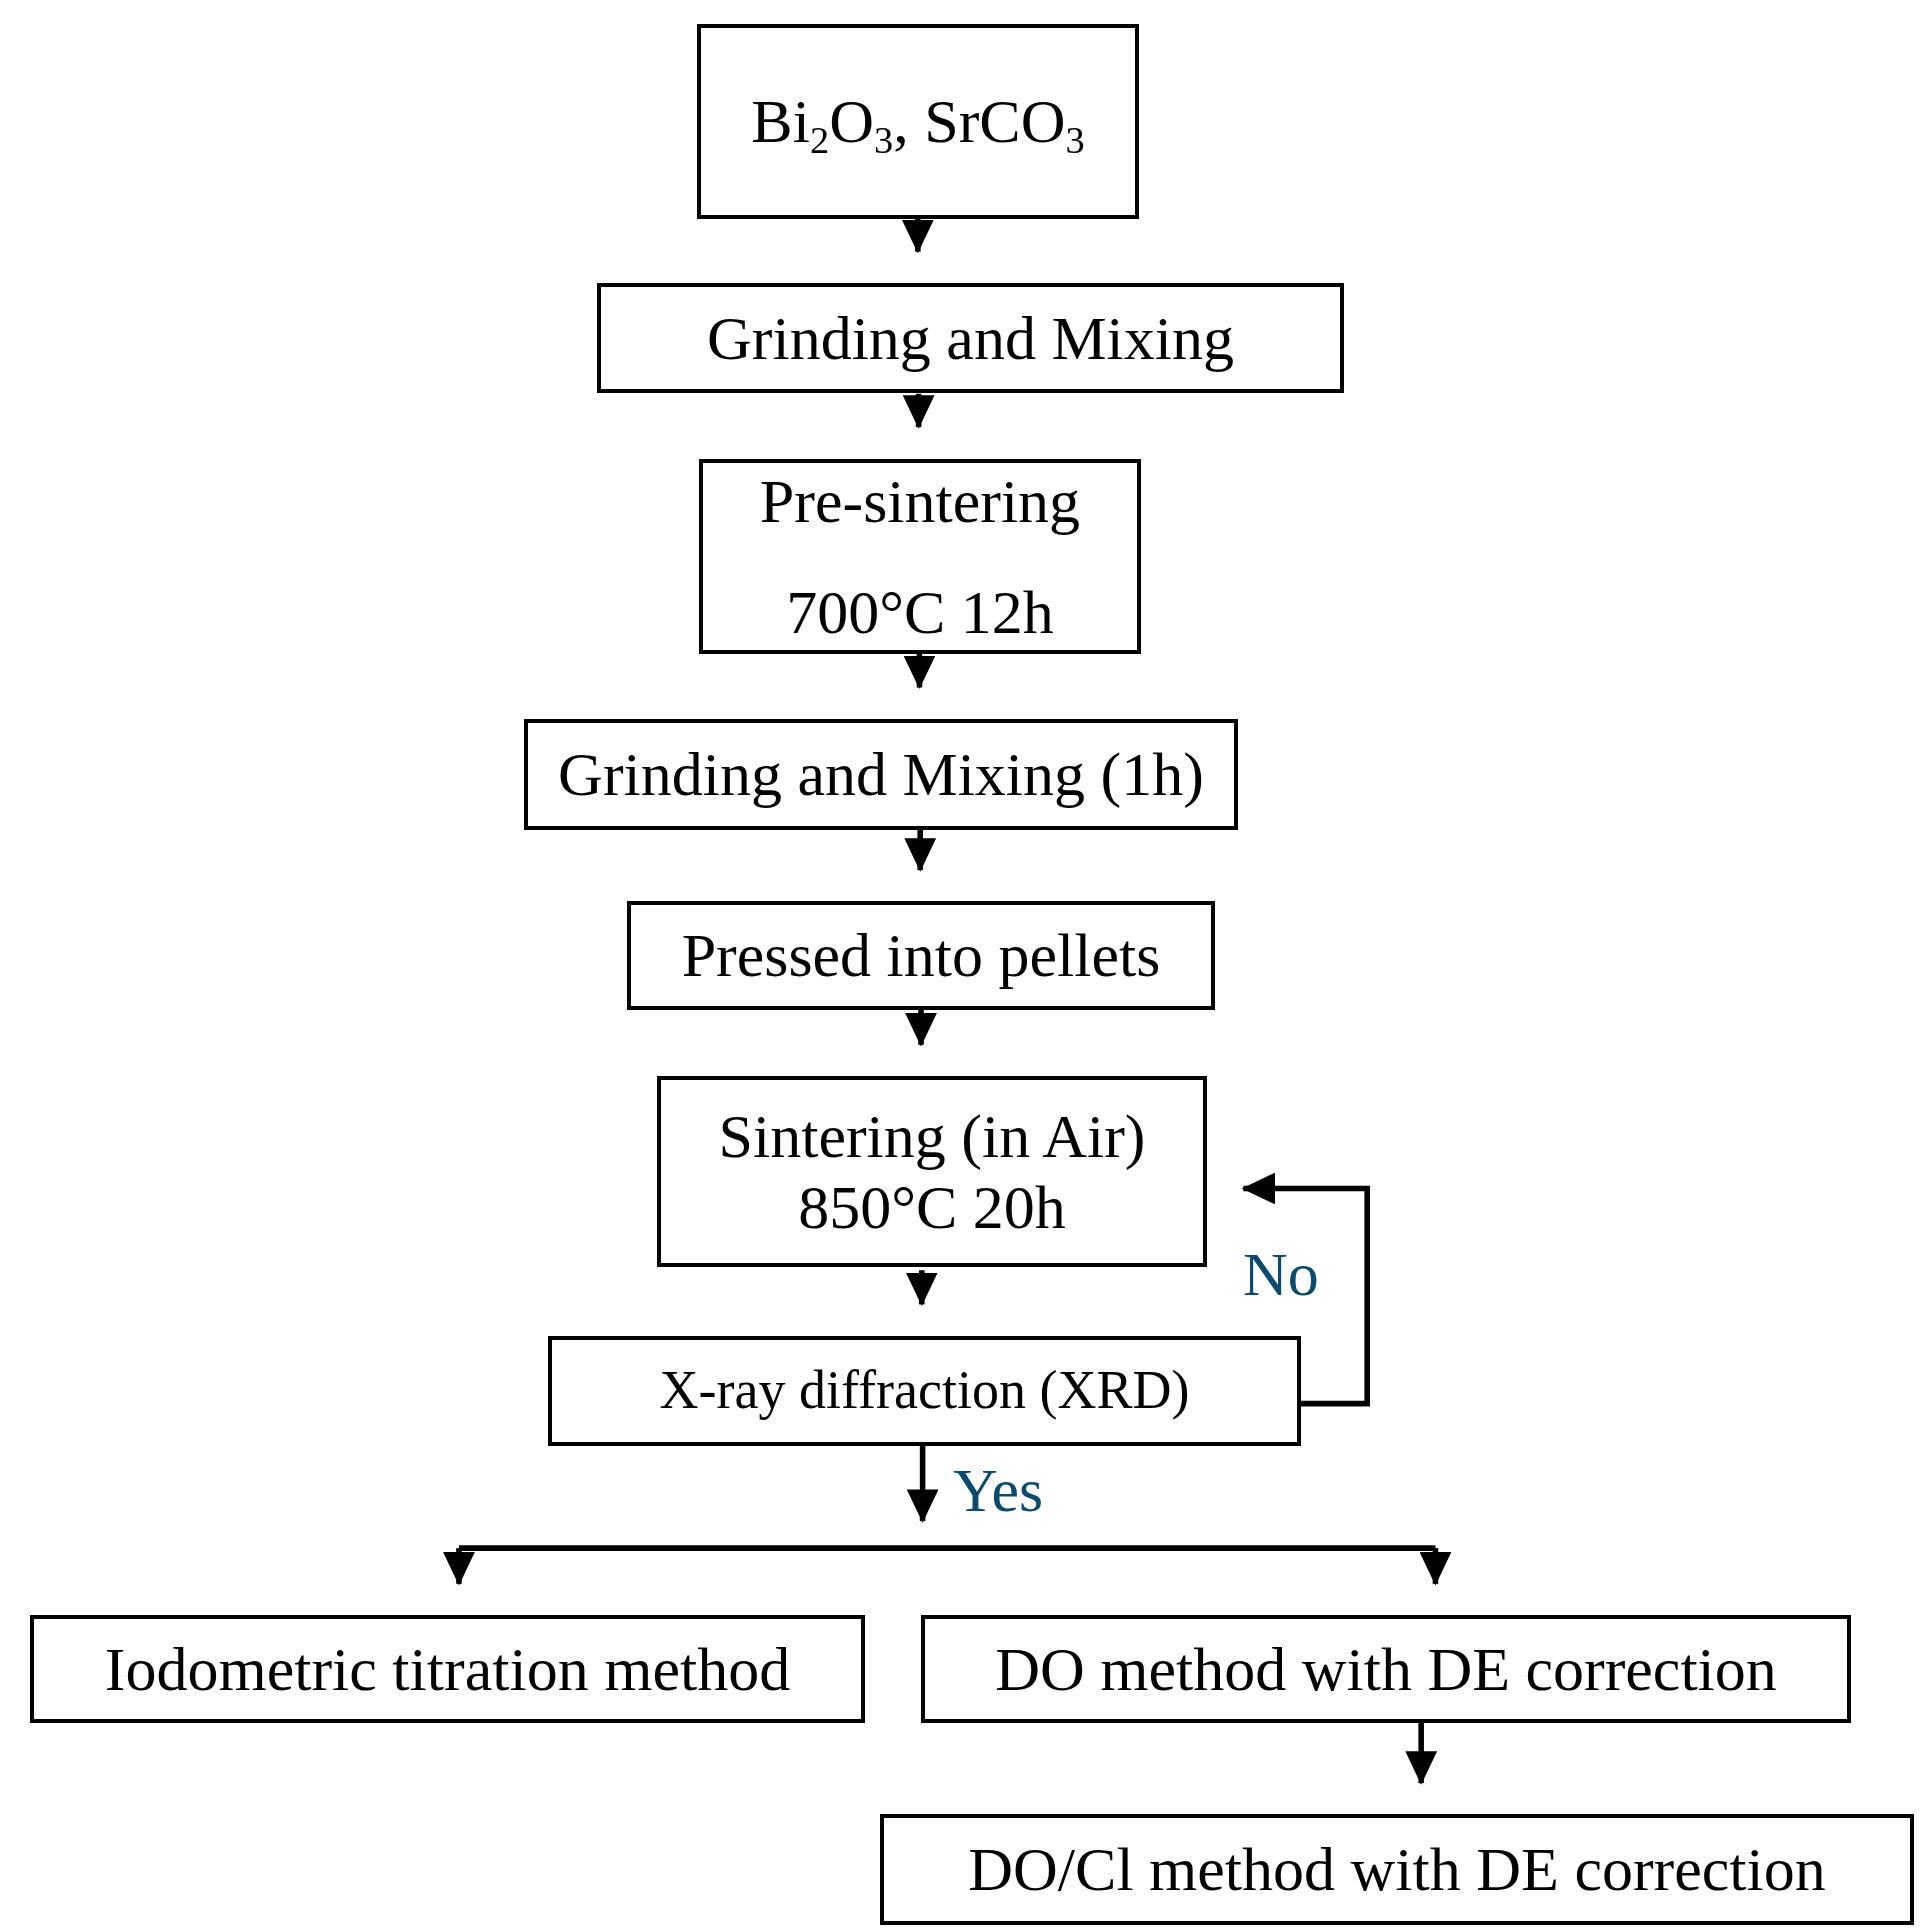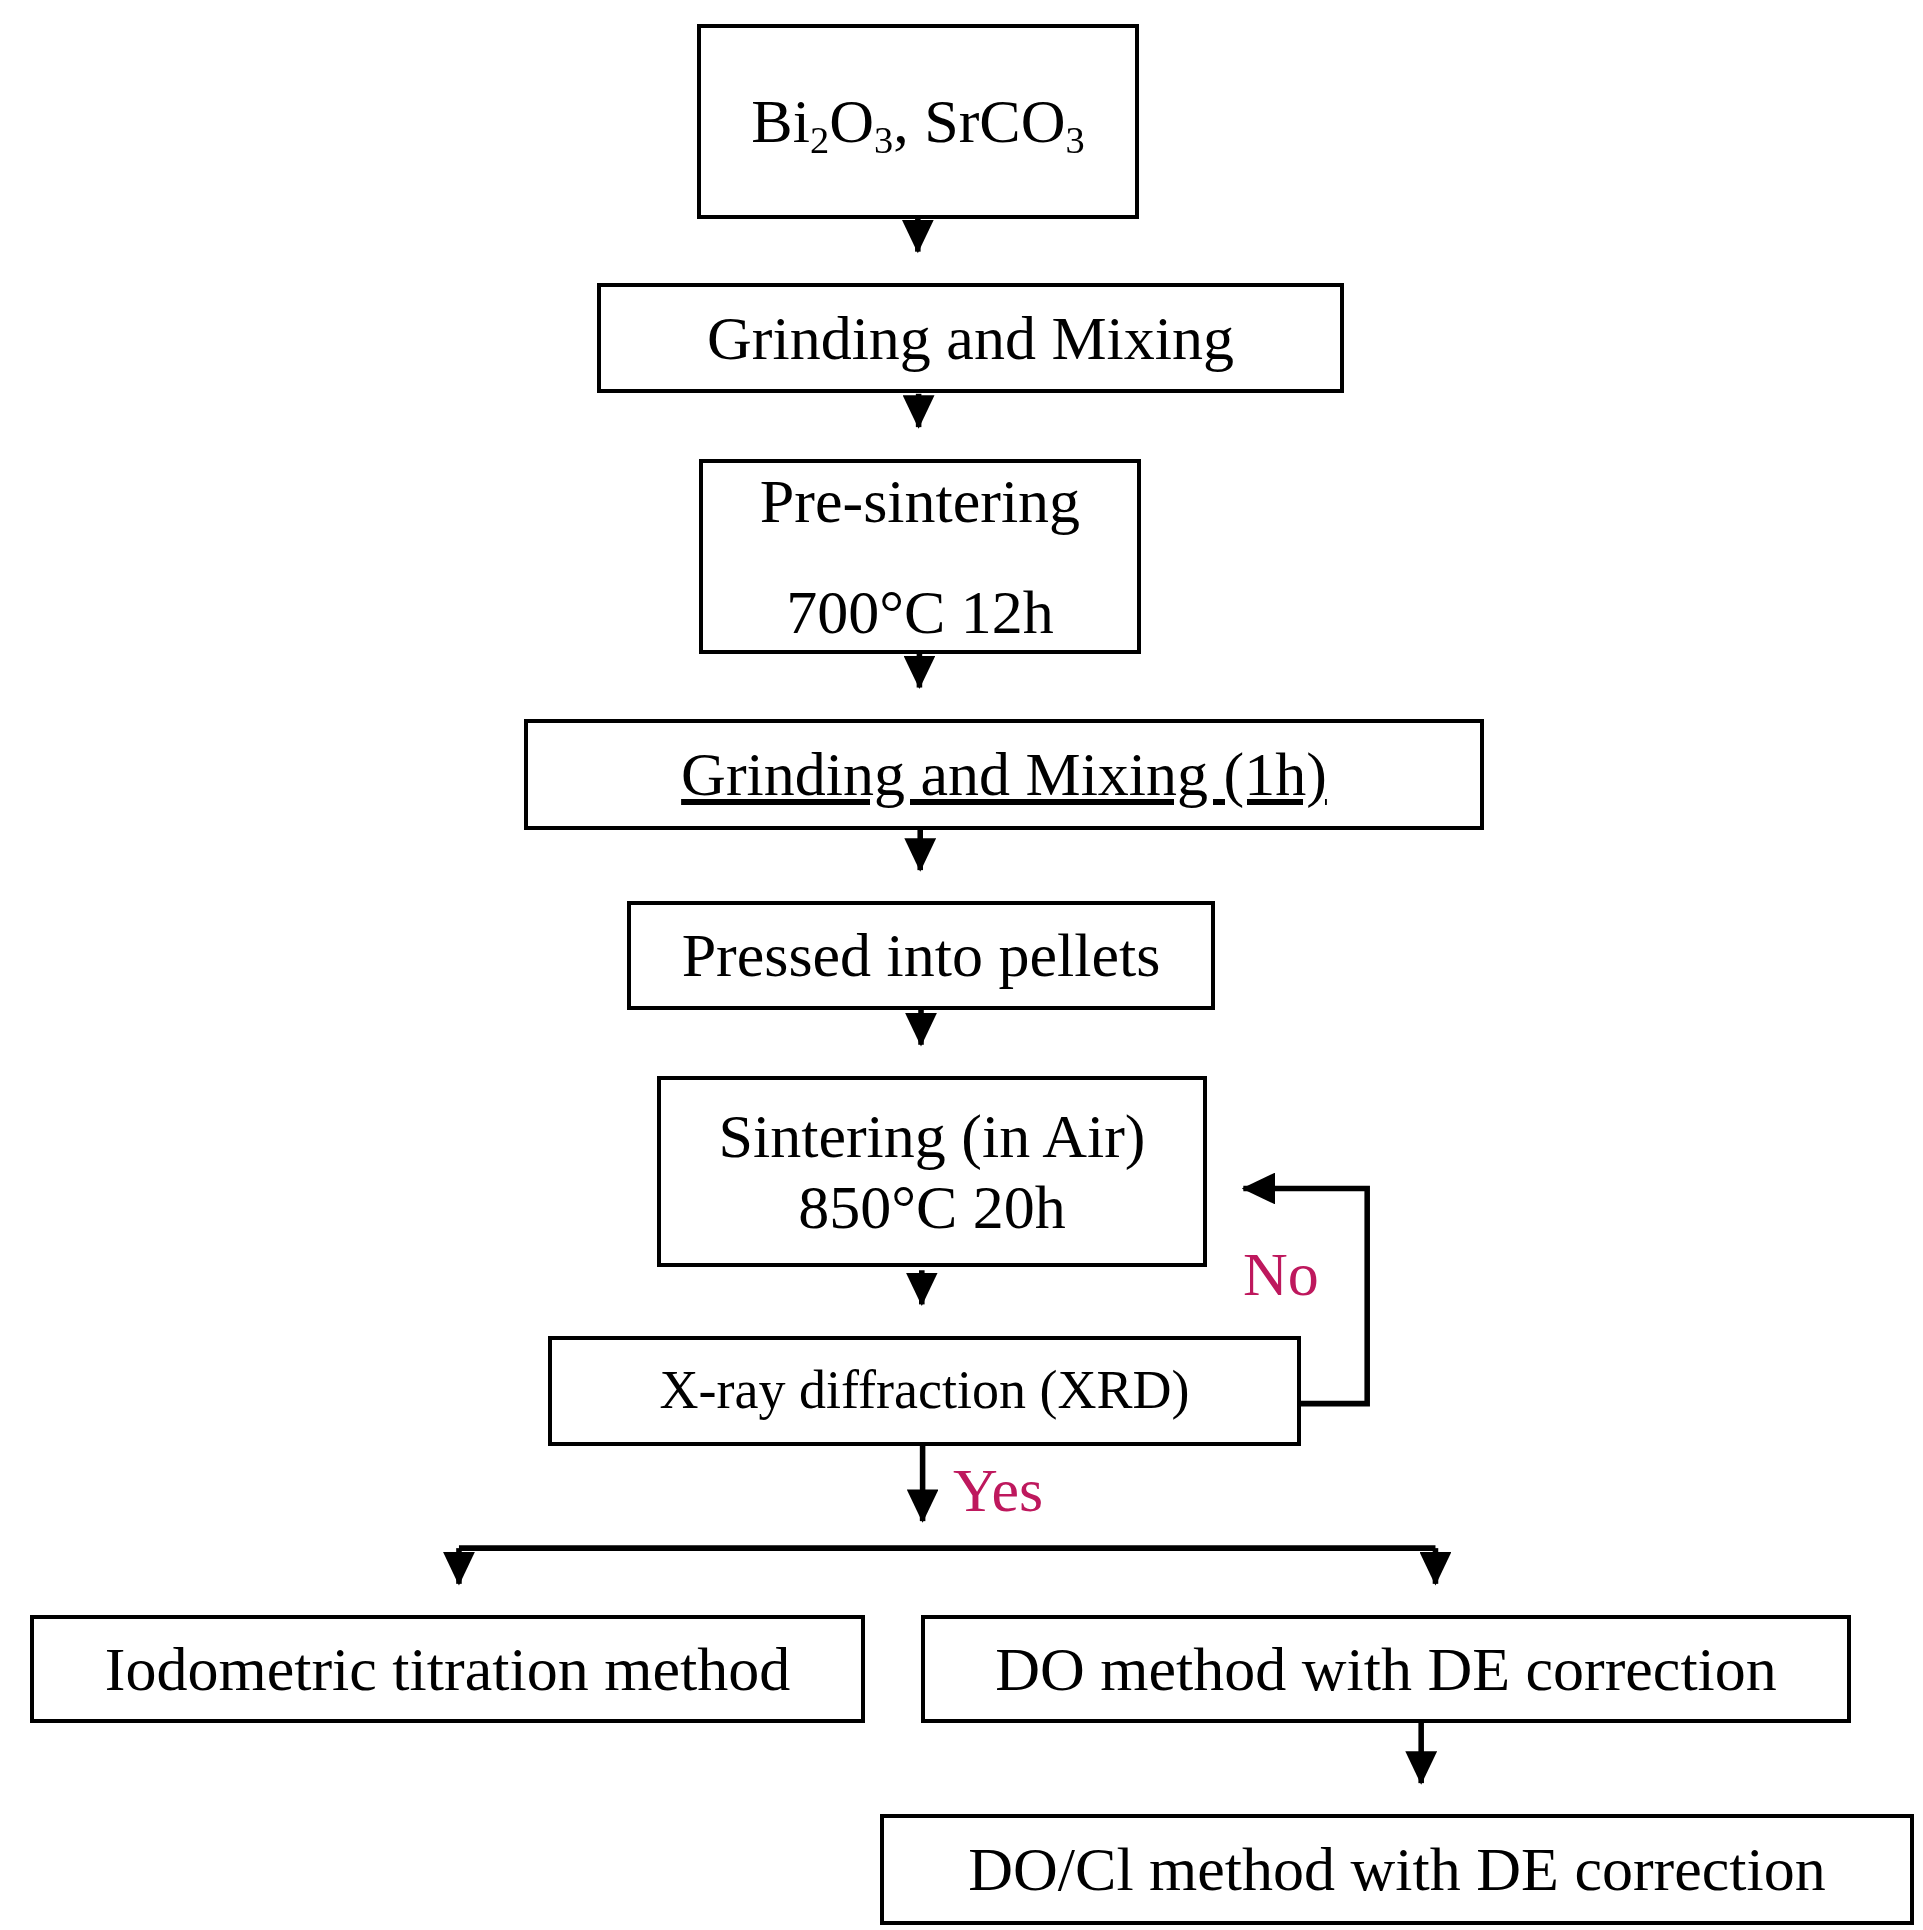--- a/index.html
+++ b/index.html
@@ -37,21 +37,21 @@
   .node sub {
     font-size: 0.62em;
     vertical-align: baseline;
     position: relative;
     top: 0.28em;
     line-height: 0;
   }
   .edge-label {
     position: absolute;
     font-family: "Liberation Serif", "DejaVu Serif", serif;
-    color: #be185d;
+    color: #0c4a6e;
     white-space: nowrap;
     z-index: 4;
   }
   svg#wires {
     position: absolute;
     left: 0;
     top: 0;
     width: 1923px;
     height: 1930px;
     z-index: 1;
@@ -104,21 +104,21 @@
 
   <div class="node" id="node-grinding-1" style="left:597px; top:283px; width:747px; height:110px; font-size:62px;">
     <span class="line">Grinding and Mixing</span>
   </div>
 
   <div class="node" id="node-pre-sintering" style="left:699px; top:459px; width:442px; height:195px; font-size:62px;gap:40px;">
     <span class="line">Pre-sintering</span>
     <span class="line">700°C 12h</span>
   </div>
 
-  <div class="node" id="node-grinding-2" style="left:524px; top:719px; width:960px; height:111px; font-size:62px;text-decoration:underline;">
+  <div class="node" id="node-grinding-2" style="left:524px; top:719px; width:714px; height:111px; font-size:62px;">
     <span class="line">Grinding and Mixing (1h)</span>
   </div>
 
   <div class="node" id="node-pressed-pellets" style="left:627px; top:901px; width:588px; height:109px; font-size:62px;">
     <span class="line">Pressed into pellets</span>
   </div>
 
   <div class="node" id="node-sintering" style="left:657px; top:1076px; width:550px; height:191px; font-size:62px;">
     <span class="line">Sintering (in Air)</span>
     <span class="line">850°C 20h</span>

